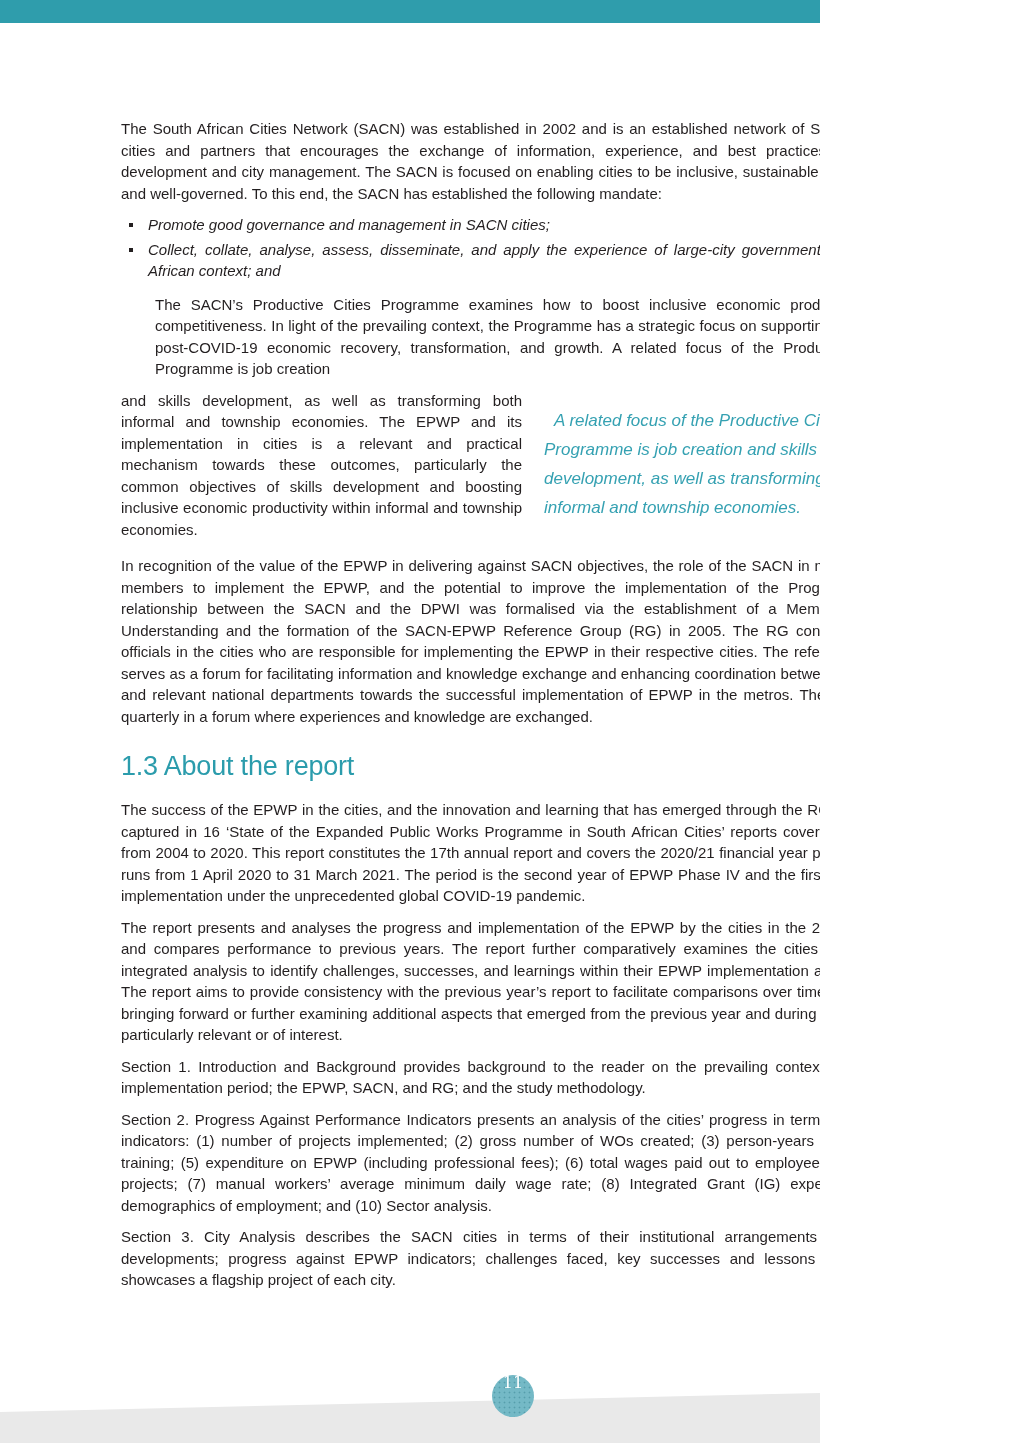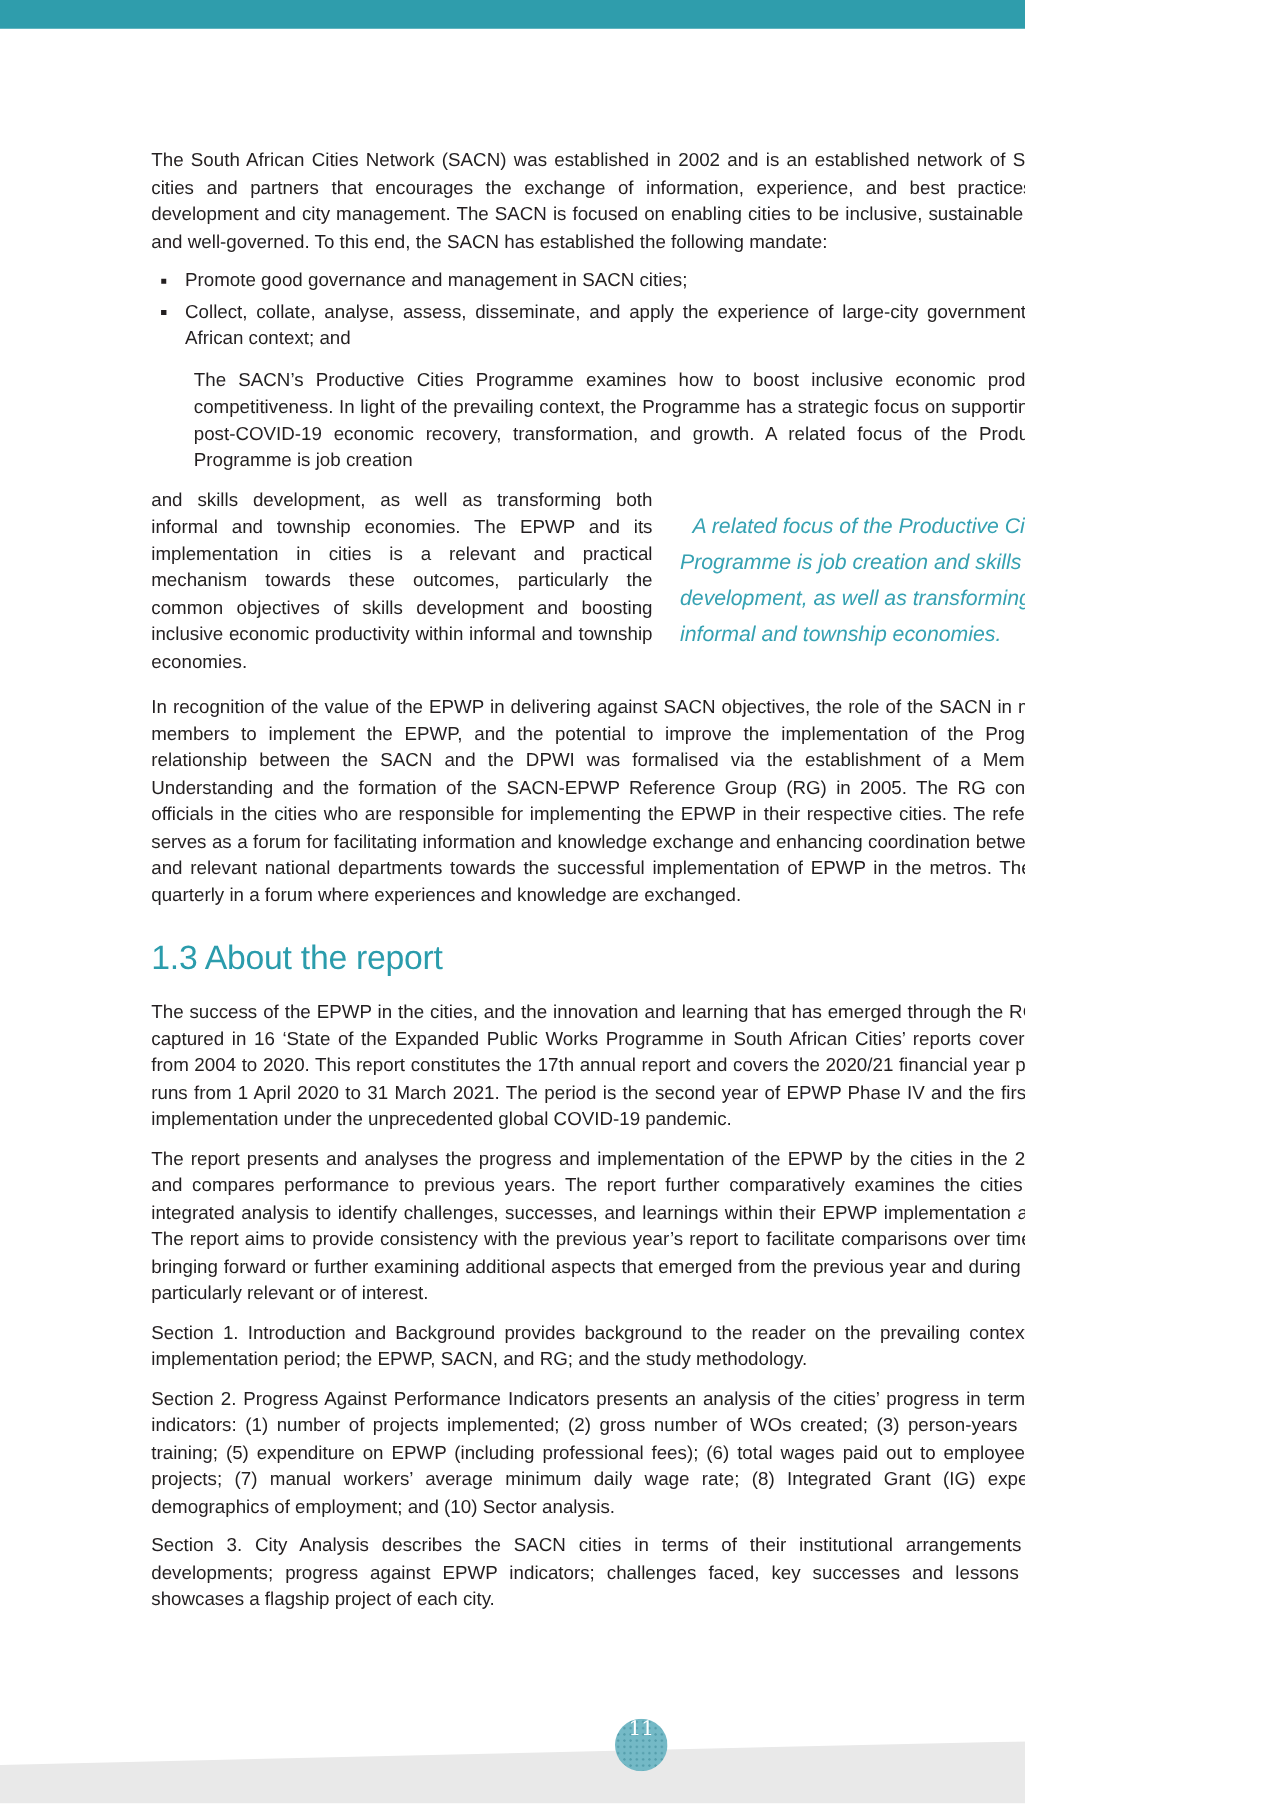--- a/index.html
+++ b/index.html
@@ -34,20 +34,21 @@
     text-align:justify;
     hyphens:auto;
     -webkit-hyphens:auto;
   }
   .para{margin:0 0 10px 0;}
   .para.lead{margin-bottom:0;margin-left:34px;}
   .bullets{
     list-style:none;
     margin:1px 0 12px 0;
     padding:0;
+    font-style:italic;
   }
   .bullets li{
     position:relative;
     padding-left:27px;
     margin-bottom:3px;
   }
   .bullet-square{
     position:absolute;
     left:8px;top:9px;
     width:4px;height:4px;

